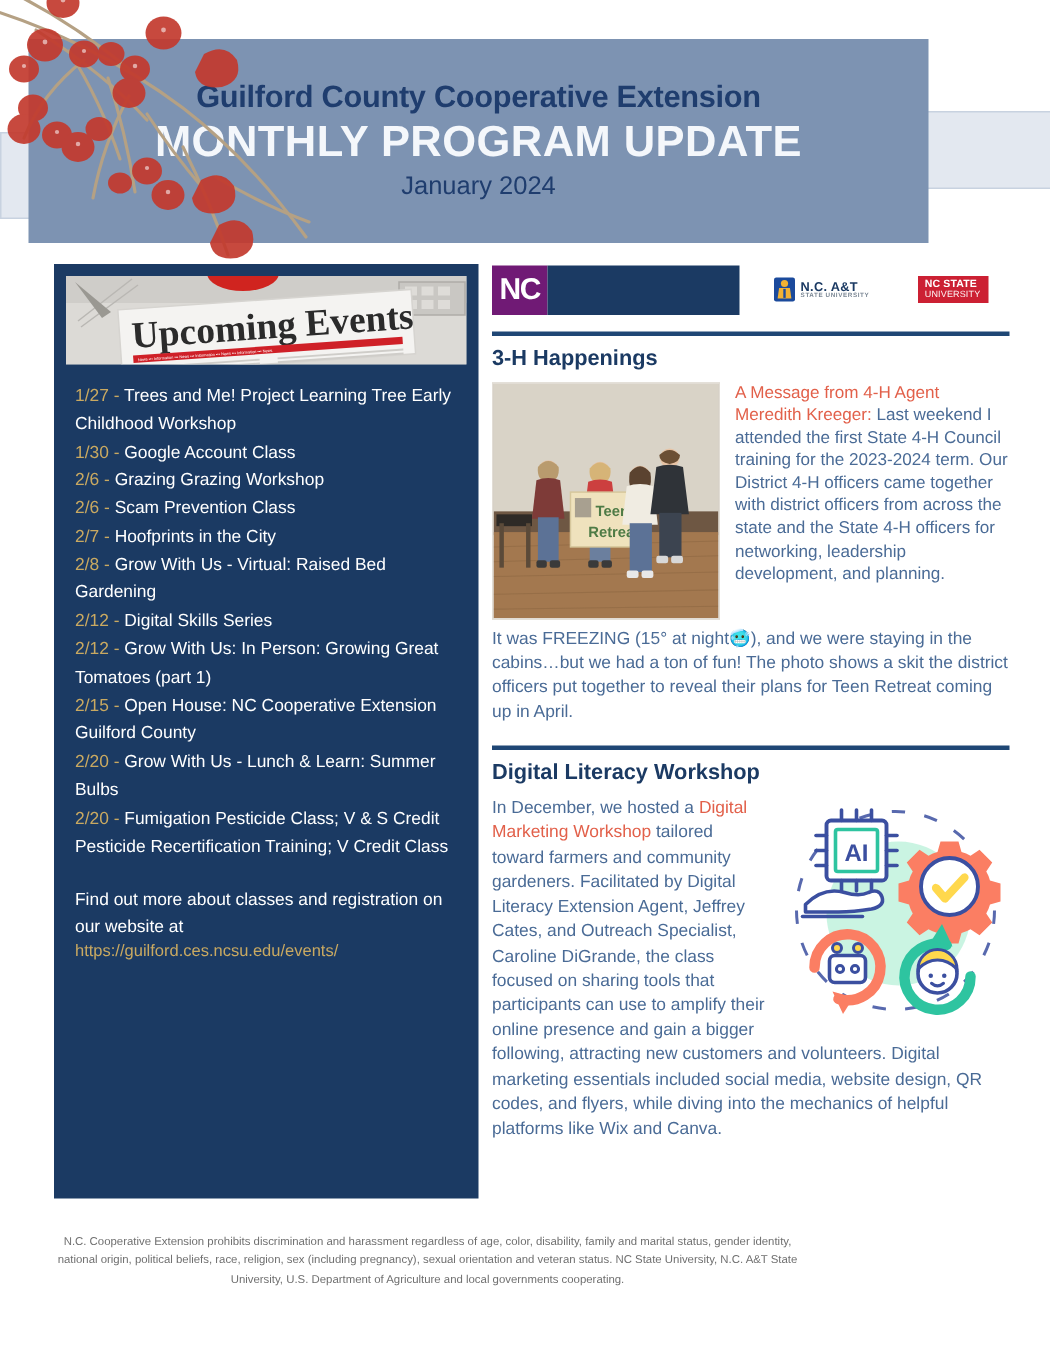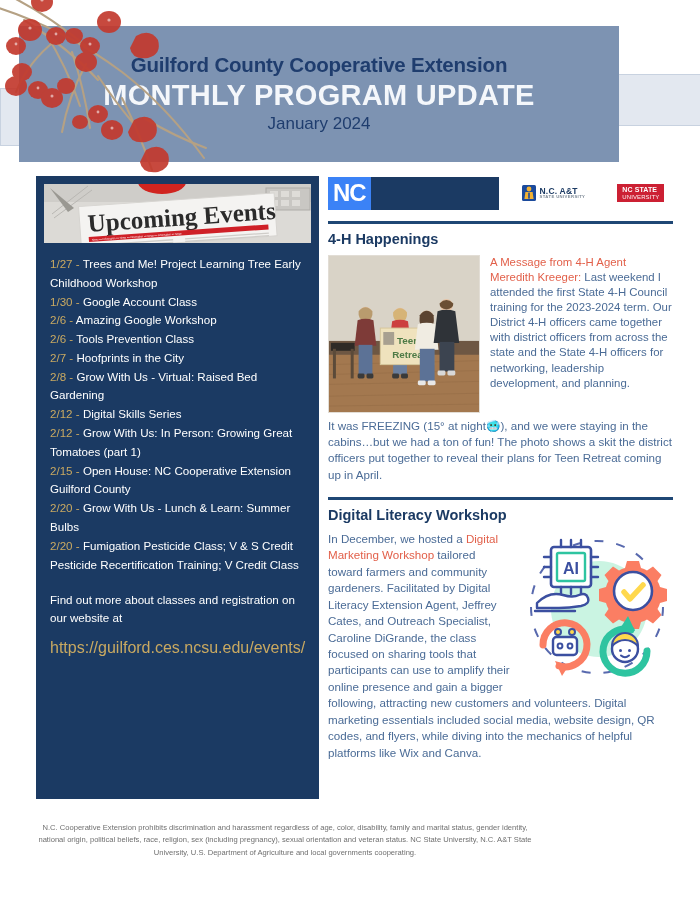--- a/index.html
+++ b/index.html
@@ -54,34 +54,34 @@
   }
   .events-list { padding: 0 6px; }
   .event-item {
     color: #ffffff; font-size: 11.6px; line-height: 1.62;
   }
   .event-date { color: #c9a961; }
   .events-footer {
     margin-top: 17px; padding: 0 6px;
     color: #ffffff; font-size: 11.6px; line-height: 1.5;
   }
-  .events-url { color: #c9a961; display: block; font-size: 16px; margin-top: 10px; }
+  .events-url { color: #c9a961; display: block; font-size: 11px; }
 
   
   .rightcol { position: absolute; left: 328px; top: 0px; width: 345px; }
 
   .logo-row {
     display: flex; align-items: center; height: 38px; margin-top: 2px;
     background: #fff;
   }
   .logo-nc {
     display: flex; height: 33px; align-items: stretch;
   }
   .logo-nc-red {
-    background: #3b82f6; color: #fff; font-weight: bold; font-size: 24px;
+    background: #701a75; color: #fff; font-weight: bold; font-size: 20px;
     display: flex; align-items: center; padding: 0 5px; letter-spacing: -1px;
   }
   .logo-nc-navy {
     background: #1b3a63; color: #fff; padding: 3px 7px 3px 7px;
     display: flex; flex-direction: column; justify-content: center; gap: 31px;
   }
   .logo-coop { font-size: 12.5px; font-weight: bold; letter-spacing: 0.5px; line-height: 1.08; }
   .logo-ext { font-size: 12.5px; font-weight: bold; letter-spacing: 2.4px; line-height: 1.08; padding-left: 20px; }
   .logo-uni { display: flex; align-items: center; gap: 32px; margin-left: 22px; }
   .logo-at { display: flex; align-items: center; gap: 3px; }
@@ -221,22 +221,22 @@
                 <rect x="140" y="57.6" width="84" height="1.3"></rect>
             </g>
           </g>
           <path d="M6,4 L30,24 L24,28 Z" fill="#9a9892"></path>
         </svg>
       </div>
 
       <div class="events-list">
           <div class="event-item"><span class="event-date">1/27 - </span><span>Trees and Me! Project Learning Tree Early Childhood Workshop</span></div>
           <div class="event-item"><span class="event-date">1/30 - </span><span>Google Account Class</span></div>
-          <div class="event-item"><span class="event-date">2/6 - </span><span>Amazing Google Workshop</span></div>
-          <div class="event-item"><span class="event-date">2/6 - </span><span>Tools Prevention Class</span></div>
+          <div class="event-item"><span class="event-date">2/6 - </span><span>Grazing Grazing Workshop</span></div>
+          <div class="event-item"><span class="event-date">2/6 - </span><span>Scam Prevention Class</span></div>
           <div class="event-item"><span class="event-date">2/7 - </span><span>Hoofprints in the City</span></div>
           <div class="event-item"><span class="event-date">2/8 - </span><span>Grow With Us - Virtual: Raised Bed Gardening</span></div>
           <div class="event-item"><span class="event-date">2/12 - </span><span>Digital Skills Series</span></div>
           <div class="event-item"><span class="event-date">2/12 - </span><span>Grow With Us: In Person: Growing Great Tomatoes (part 1)</span></div>
           <div class="event-item"><span class="event-date">2/15 - </span><span>Open House: NC Cooperative Extension Guilford County</span></div>
           <div class="event-item"><span class="event-date">2/20 - </span><span>Grow With Us - Lunch &amp; Learn: Summer Bulbs</span></div>
           <div class="event-item"><span class="event-date">2/20 - </span><span>Fumigation Pesticide Class; V &amp; S Credit Pesticide Recertification Training; V Credit Class</span></div>
         </div>
 
       <div class="events-footer">
@@ -270,21 +270,21 @@
           </div>
           <div class="logo-ncsu">
             <div class="logo-ncsu-t1">NC STATE</div>
             <div class="logo-ncsu-t2">UNIVERSITY</div>
           </div>
         </div>
       </div>
 
       <div class="divider"></div>
 
-      <div class="sec-title">4-H Happenings</div>
+      <div class="sec-title">3-H Happenings</div>
 
       <div class="fourh-body">
         <div class="fourh-photo">
           <svg viewBox="0 0 152 158" width="100%" height="100%" preserveAspectRatio="none">
             <rect width="152" height="158" fill="#cfc9bd"></rect>
             <rect x="0" y="0" width="152" height="92" fill="#d9d3c7"></rect>
             <rect x="0" y="86" width="152" height="16" fill="#6e5743"></rect>
             <rect x="0" y="100" width="152" height="58" fill="#a3784f"></rect>
             <g stroke="#8a6540" stroke-width="0.7" opacity="0.5">
               <path d="M0,110 L152,106"></path>

